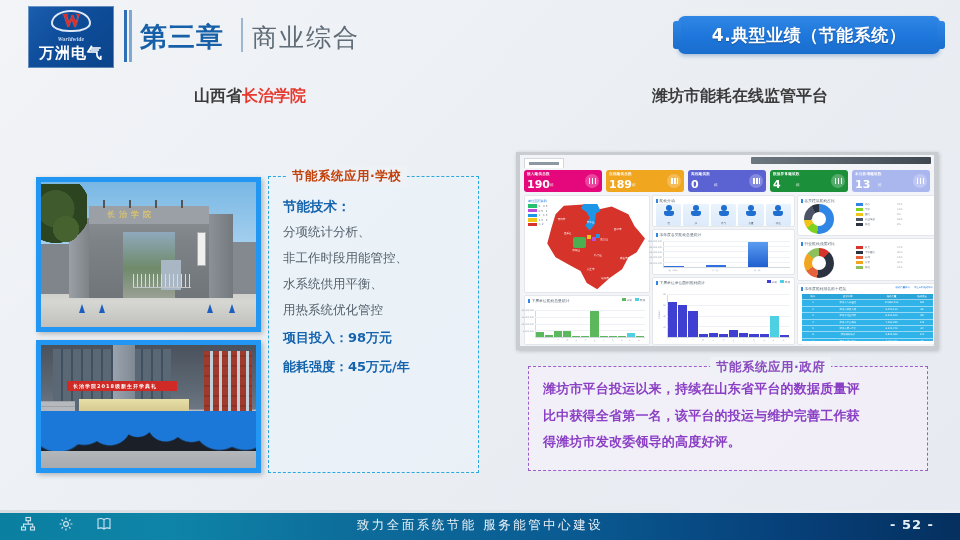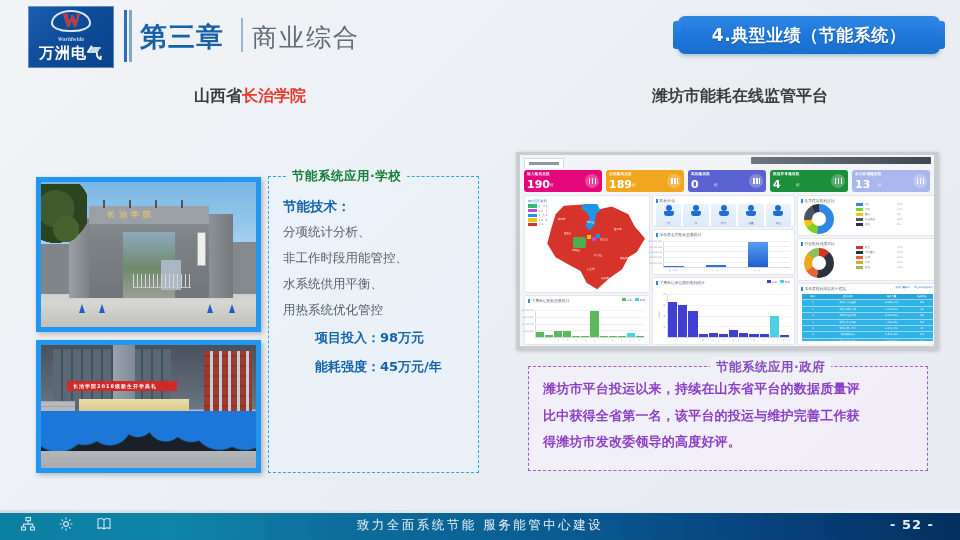--- a/index.html
+++ b/index.html
@@ -122,27 +122,27 @@
   .cp-ground{ position:absolute; left:0; bottom:0; width:100%; height:24px; background:linear-gradient(180deg,#b9bcbf,#a7aaae);}
   .cp-steps{ position:absolute; left:0; top:56px; width:34px; height:30px; background:repeating-linear-gradient(0deg,#b5b9bd 0 4px,#9fa3a7 4px 5px);}
 
   
   #panel-left{
     position:absolute; left:268px; top:176px; width:211px; height:297px;
     border:1.6px dashed #2aa7df; background:rgba(233,244,251,.55);
   }
   #panel-left-title{
     position:absolute; left:286px; top:166px; padding:0 6px;
-    background:#eef1f5; font:bold 12.5px/20px "DejaVu Sans",sans-serif; color:#15803d;
+    background:#eef1f5; font:bold 12.5px/20px "DejaVu Sans",sans-serif; color:#c2410c;
     white-space:nowrap; letter-spacing:.5px;
   }
   .pl-body{ padding:16px 14px 0 14px; }
   .pl-h{ font:bold 13.5px/26px "DejaVu Sans",sans-serif; color:#1563ad; }
   .pl-li{ font:normal 12.5px/26px "DejaVu Sans",sans-serif; color:#54606b; }
-  .pl-kv{ font:bold 13px/29px "DejaVu Sans",sans-serif; color:#1563ad;margin-left:32px; }
+  .pl-kv{ font:bold 13px/29px "DejaVu Sans",sans-serif; color:#1563ad; }
 
   
   #dash{
     position:absolute; left:516px; top:152px; width:422px; height:198px;
     background:#c9cdd2; padding:3px 4px 4px 4px;
     box-shadow:1px 1px 4px rgba(0,0,0,.22);
   }
   .dash-in{ width:100%; height:100%; background:#f2f4f7; position:relative; overflow:hidden; }
   .dash-topbar{ position:absolute; right:3px; top:2px; width:180px; height:7px; background:linear-gradient(90deg,#6d7780,#3f4750); border-radius:1px;}
   .dash-tab{ position:absolute; left:4px; top:3px; width:40px; height:10px; background:#fff; border:.5px solid #d3d8de; border-bottom:none;}

